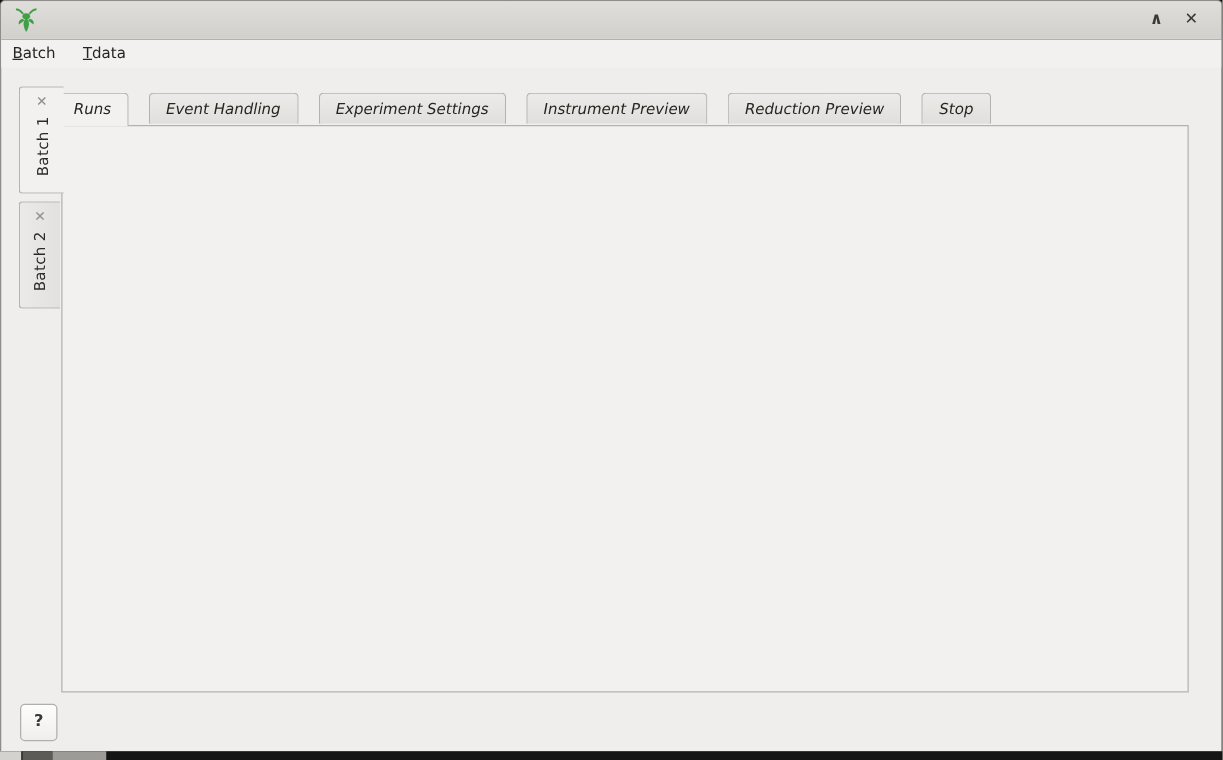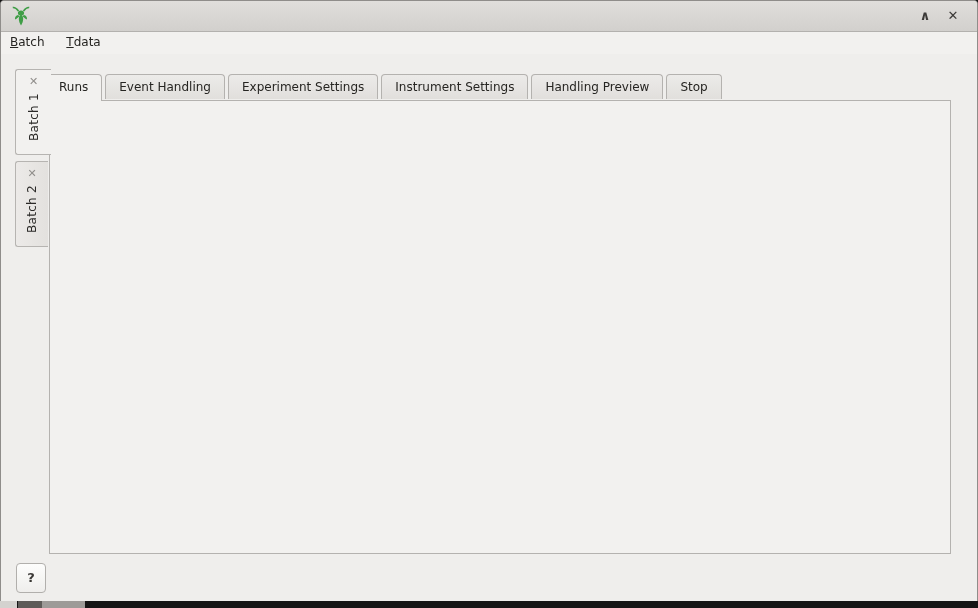--- a/index.html
+++ b/index.html
@@ -33,21 +33,21 @@
     align-items:center;background:linear-gradient(90deg,#eceae8,#e3e1de);
     border:1px solid #b6b4b1;border-right:none;border-radius:3px 0 0 3px;box-sizing:border-box;}
   .vtab.active{background:#f2f1ef;width:36px;z-index:6;}
   .vtab .x{font-size:11px;font-weight:bold;color:#908e8b;padding-top:5px;}
   .vtab .vlabel{writing-mode:vertical-rl;transform:rotate(180deg);margin:5px 0 9px 0;
     letter-spacing:.3px;color:#2b2a28;}
 
   
   .panel{position:absolute;left:48px;top:99px;width:900px;height:452px;
     background:#f2f1ef;border:1px solid #b4b2af;z-index:1;}
-  .tabbar{position:absolute;left:44px;top:73px;height:27px;display:flex;gap:3px;z-index:5;}
+  .tabbar{position:absolute;left:44px;top:73px;height:27px;display:flex;gap:16px;z-index:5;font-style:italic;}
   .tab{height:25px;line-height:24px;padding:0 13px;
     background:linear-gradient(#ecebe9,#e1dfdc);
     border:1px solid #b4b2af;border-bottom:none;border-radius:4px 4px 0 0;box-sizing:border-box;}
   .tab.active{background:#f2f1ef;height:27px;z-index:7;}
 
   .sectlabel{position:absolute;color:#262522;}
   .groupbox{position:absolute;border:1px solid #cdcbc8;border-radius:2px;}
 
   
   .input{position:absolute;background:#fff;border:1px solid #a7a5a2;border-radius:3px;
@@ -147,22 +147,22 @@
   </div>
   <div class="vtab" style="top:160px;height:86px;">
     <span class="x">✕</span>
     <span class="vlabel">Batch 2</span>
   </div>
 
   <div class="tabbar">
     <span class="tab active">Runs</span>
     <span class="tab">Event Handling</span>
     <span class="tab">Experiment Settings</span>
-    <span class="tab">Instrument Settings</span>
-    <span class="tab">Handling Preview</span>
+    <span class="tab">Instrument Preview</span>
+    <span class="tab">Reduction Preview</span>
     <span class="tab">Stop</span>
   </div>
 
   <div class="panel"></div>
 
   <div class="sectlabel" style="left:55px;top:103px;">Search Runs</div>
   <div class="groupbox" style="left:53px;top:119px;width:334px;height:109px;"></div>
 
   <div class="abs" style="left:62px;top:129px;"><span class="mn">I</span><span>nstrument:</span></div>
   <div class="combo" style="left:170px;top:124px;width:210px;height:25px;">

